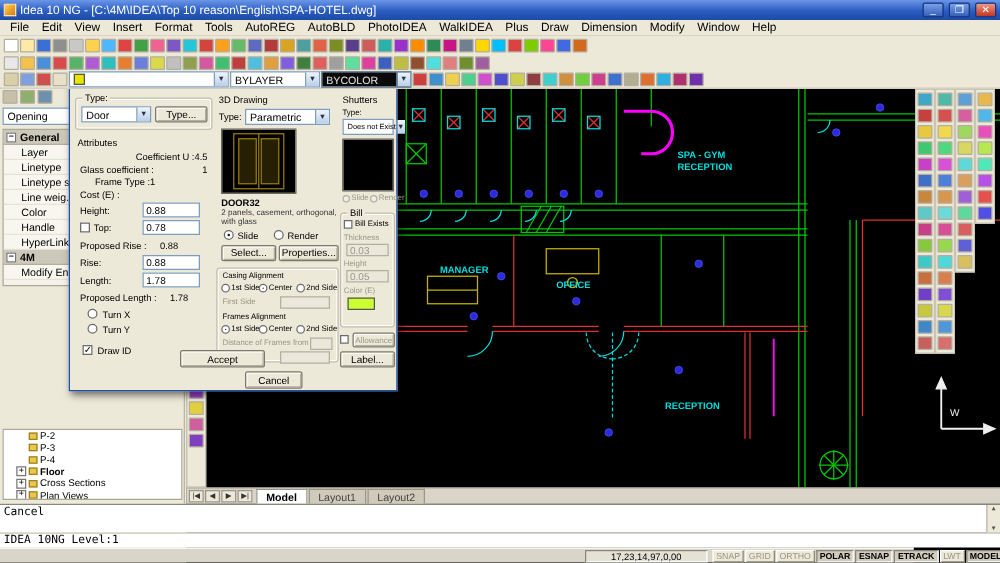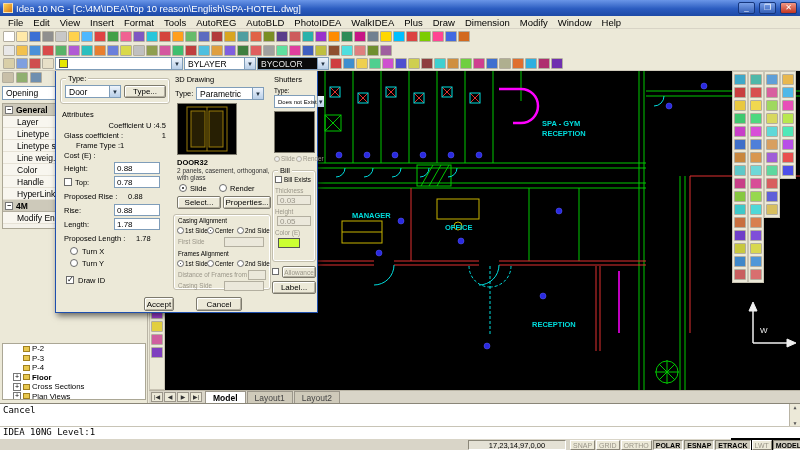--- a/index.html
+++ b/index.html
@@ -615,21 +615,21 @@
     <span class="fld disf" style="left:221px;top:137px;width:34px;height:10px">0.03</span>
     <span class="lbl small dis" style="left:219px;top:150px">Height</span>
     <span class="fld disf" style="left:221px;top:158px;width:34px;height:10px">0.05</span>
     <span class="lbl small dis" style="left:219px;top:171px">Color (E)</span>
     <span class="swatch" style="left:222px;top:180px;width:22px;height:10px;background:#ccff33"></span>
 
     <span class="chk" style="left:216px;top:210px;width:7px;height:7px"></span>
     <button class="btn small dis" style="left:226px;top:208px;width:34px;height:12px">Allowance</button>
     <button class="btn" style="left:216px;top:223px;width:44px;height:13px">Label...</button>
 
-    <button class="btn" style="left:88px;top:239px;width:30px;height:14px">Accept</button>
+    <button class="btn" style="left:88px;top:222px;width:68px;height:14px">Accept</button>
     <button class="btn" style="left:140px;top:239px;width:46px;height:14px">Cancel</button>
   </div>
 
   <div id="tabbar">
     <span class="tab-arrow">|◀</span>
     <span class="tab-arrow">◀</span>
     <span class="tab-arrow">▶</span>
     <span class="tab-arrow">▶|</span>
     <span id="tabs" style="display:flex;gap:1px;margin-left:2px">
         <span class="sheet-tab active">Model</span>

